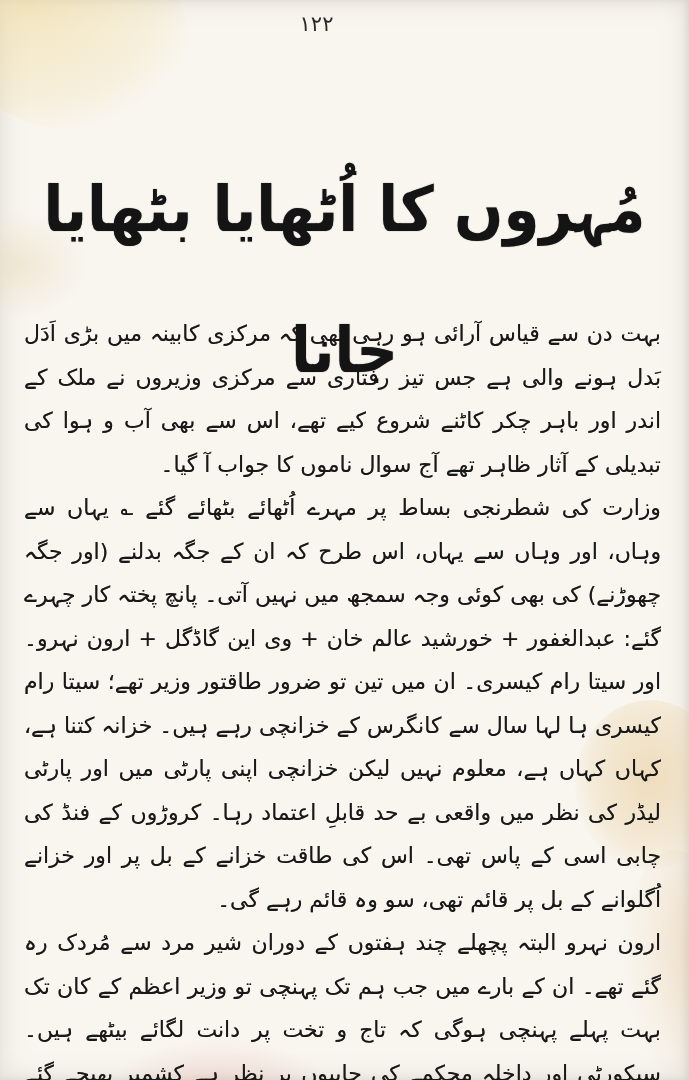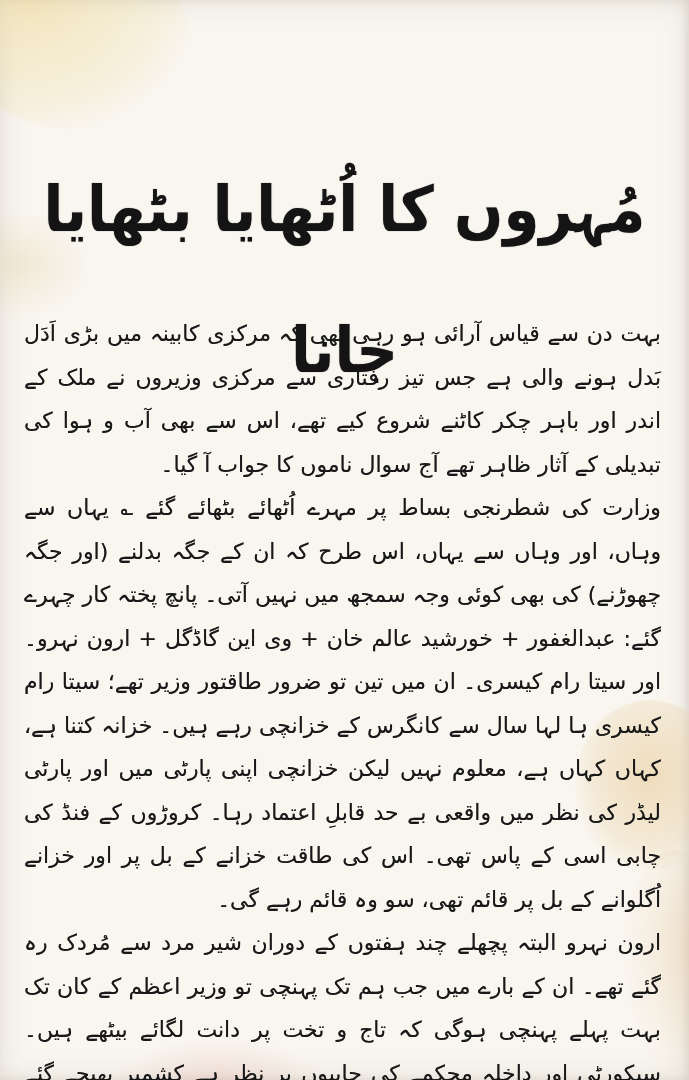--- a/index.html
+++ b/index.html
@@ -79,20 +79,21 @@
 <body>
 
 <div class="page">
 
   <div class="stain stain-top-left"></div>
   <div class="stain stain-top-left2"></div>
   <div class="stain stain-right"></div>
   <div class="stain stain-right2"></div>
   <div class="stain stain-bottom"></div>
 
+  <div class="page-number">۱۲۲</div>
 
   <h1 class="title">مُہروں کا اُٹھایا بٹھایا جانا</h1>
 
   <div class="body-text">
     <p>بہت دن سے قیاس آرائی ہو رہی تھی کہ مرکزی کابینہ میں بڑی اَدَل بَدل ہونے والی ہے جس تیز رفتاری سے مرکزی وزیروں نے ملک کے اندر اور باہر چکر کاٹنے شروع کیے تھے، اس سے بھی آب و ہوا کی تبدیلی کے آثار ظاہر تھے آج سوال ناموں کا جواب آ گیا۔</p>
     <p>وزارت کی شطرنجی بساط پر مہرے اُٹھائے بٹھائے گئے ؎ یہاں سے وہاں، اور وہاں سے یہاں، اس طرح کہ ان کے جگہ بدلنے (اور جگہ چھوڑنے) کی بھی کوئی وجہ سمجھ میں نہیں آتی۔ پانچ پختہ کار چہرے گئے: عبدالغفور + خورشید عالم خان + وی این گاڈگل + ارون نہرو۔ اور سیتا رام کیسری۔ ان میں تین تو ضرور طاقتور وزیر تھے؛ سیتا رام کیسری ہا لہا سال سے کانگرس کے خزانچی رہے ہیں۔ خزانہ کتنا ہے، کہاں کہاں ہے، معلوم نہیں لیکن خزانچی اپنی پارٹی میں اور پارٹی لیڈر کی نظر میں واقعی بے حد قابلِ اعتماد رہا۔ کروڑوں کے فنڈ کی چابی اسی کے پاس تھی۔ اس کی طاقت خزانے کے بل پر اور خزانے اُگلوانے کے بل پر قائم تھی، سو وہ قائم رہے گی۔</p>
     <p>ارون نہرو البتہ پچھلے چند ہفتوں کے دوران شیر مرد سے مُردک رہ گئے تھے۔ ان کے بارے میں جب ہم تک پہنچی تو وزیر اعظم کے کان تک بہت پہلے پہنچی ہوگی کہ تاج و تخت پر دانت لگائے بیٹھے ہیں۔ سیکورٹی اور داخلہ محکمے کی چابیوں پر نظر ہے کشمیر بھیجے گئے تھے، خدا جانے کہاں پانسہ الٹا پڑا، بیمار ہوئے اور پھر شفا نہ پائی۔ اب وزارت کا بوجھ ان کے شانے سے اُتار لیا گیا ہے تو وہ پنب بکھر جی یا سیٹھی جی کی حد تک جا بھی سکتے ہیں اور مہر بھلا کر سکتے ہیں۔ اُن کا</p>
   </div>
 
 </div>

